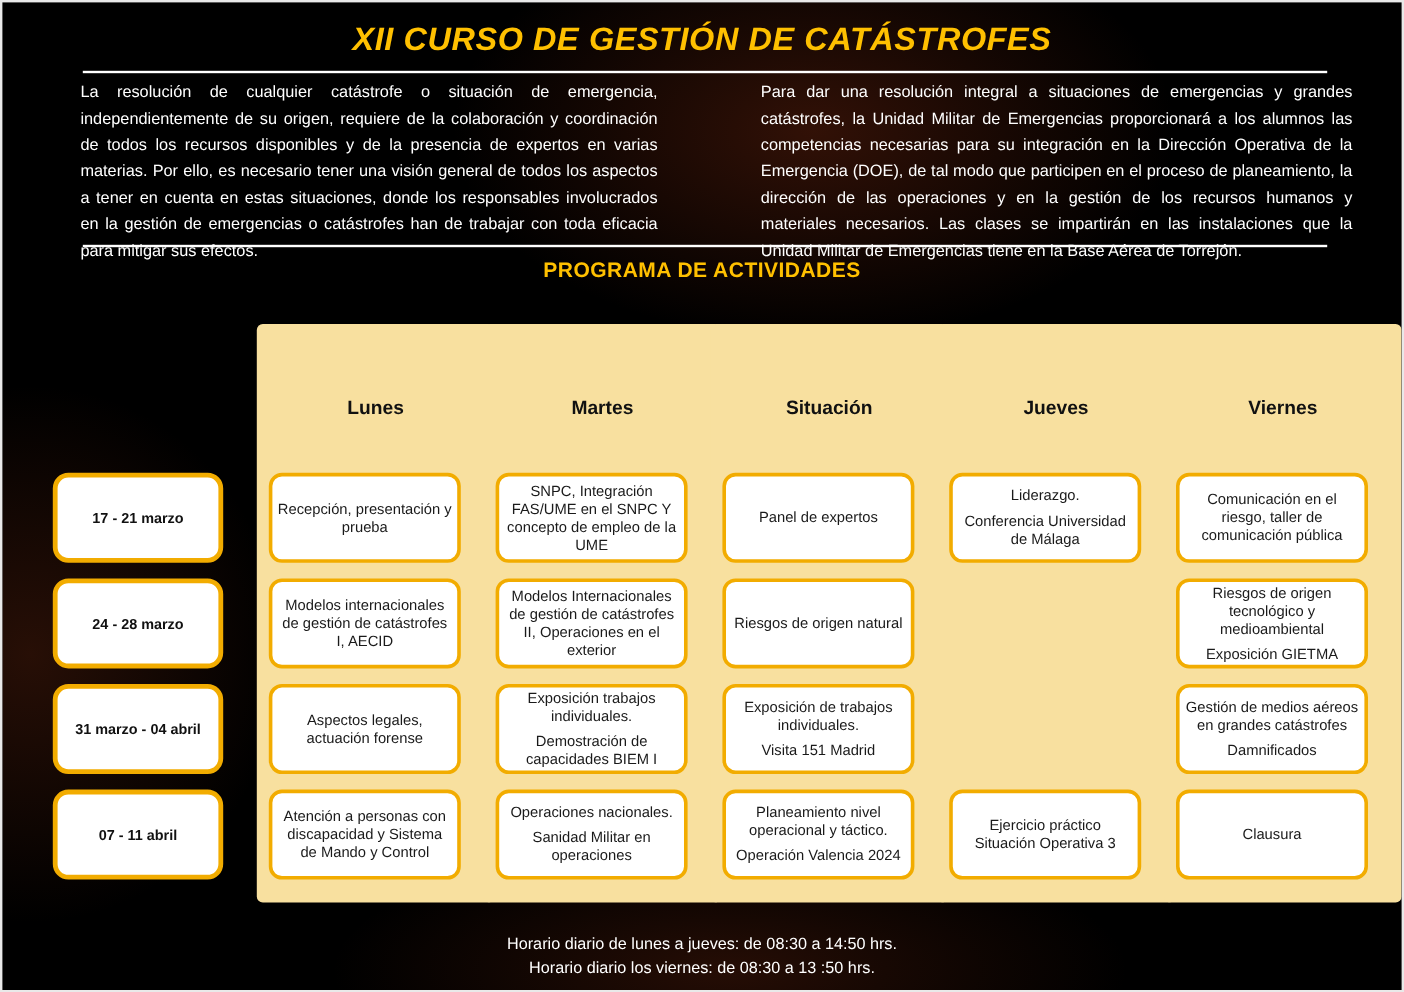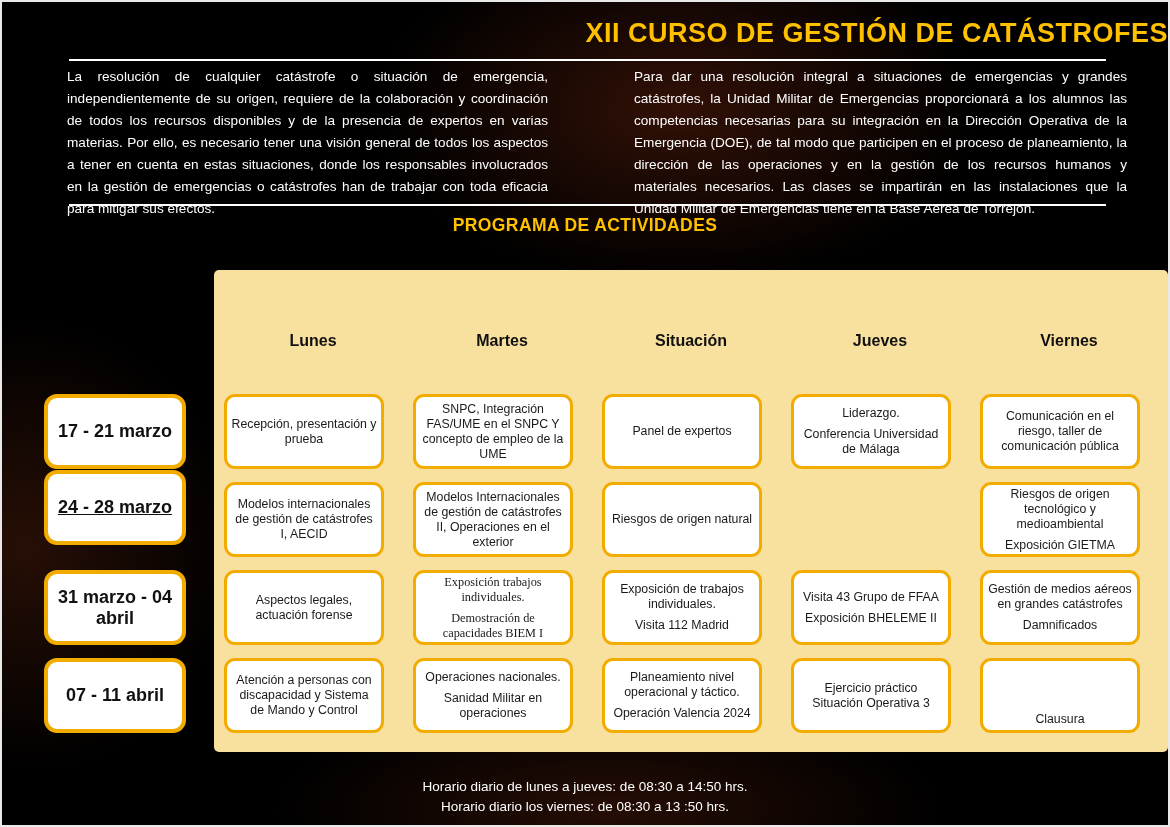--- a/index.html
+++ b/index.html
@@ -11,23 +11,24 @@
     overflow:hidden;
     font-family:"Liberation Sans","DejaVu Sans",sans-serif;
     background:
       radial-gradient(ellipse 430px 250px at 58% 13%, rgba(125,42,16,0.40), rgba(0,0,0,0) 70%),
       radial-gradient(ellipse 300px 320px at 2% 66%, rgba(120,45,18,0.33), rgba(0,0,0,0) 70%),
       radial-gradient(ellipse 460px 150px at 52% 98%, rgba(115,40,15,0.33), rgba(0,0,0,0) 72%),
       #000;
   }
   .page-title{
     position:absolute;top:16px;left:0;width:100%;
-    margin:0;text-align:right;
+    margin:0;text-align:center;
     font-size:27px;font-weight:bold;letter-spacing:0.5px;
     color:#FFC000;
+    font-style:italic;
   }
   .rule{
     position:absolute;left:67px;width:1037px;height:2px;background:#ffffff;
   }
   .rule-top{top:57px;}
   .rule-bottom{top:202px;}
   .intro-para{
     position:absolute;top:64px;margin:0;
     color:#ffffff;font-size:13.6px;line-height:1.62;
     text-align:justify;
@@ -40,21 +41,21 @@
     font-size:17.5px;font-weight:bold;letter-spacing:0.4px;
     color:#FFC000;
   }
   .date-box{
     position:absolute;left:42px;width:142px;height:75px;
     box-sizing:border-box;
     background:#ffffff;
     border:4px solid #F2AC00;
     border-radius:13px;
     display:flex;align-items:center;justify-content:center;
-    font-size:18px;font-weight:bold;color:#111;
+    font-size:12px;font-weight:bold;color:#111;
     text-align:center;
   }
   .day-column{
     position:absolute;top:268px;width:198px;height:482px;
     background:#F8E09F;
     border-radius:5px;
   }
   .day-header{
     position:absolute;top:62px;left:0;width:100%;
     text-align:center;font-size:16px;font-weight:bold;color:#111;
@@ -89,21 +90,21 @@
 
   <p class="intro-para intro-left">La resolución de cualquier catástrofe o situación de emergencia, independientemente de su origen, requiere de la colaboración y coordinación de todos los recursos disponibles y de la presencia de expertos en varias materias. Por ello, es necesario tener una visión general de todos los aspectos a tener en cuenta en estas situaciones, donde los responsables involucrados en la gestión de emergencias o catástrofes han de trabajar con toda eficacia para mitigar sus efectos.</p>
   <p class="intro-para intro-right">Para dar una resolución integral a situaciones de emergencias y grandes catástrofes, la Unidad Militar de Emergencias proporcionará a los alumnos las competencias necesarias para su integración en la Dirección Operativa de la Emergencia (DOE), de tal modo que participen en el proceso de planeamiento, la dirección de las operaciones y en la gestión de los recursos humanos y materiales necesarios. Las clases se impartirán en las instalaciones que la Unidad Militar de Emergencias tiene en la Base Aérea de Torrejón.</p>
 
   <div class="rule rule-bottom"></div>
 
   <h2 class="program-heading">PROGRAMA DE ACTIVIDADES</h2>
 
   <div id="dates-layer">
       <div class="date-box" style="top: 392px;">17 - 21 marzo</div>
-      <div class="date-box" style="top: 468px; text-decoration: underline;">24 - 28 marzo</div>
+      <div class="date-box" style="top: 480px;">24 - 28 marzo</div>
       <div class="date-box" style="top: 568px;">31 marzo - 04 abril</div>
       <div class="date-box" style="top: 656px;">07 - 11 abril</div>
     </div>
 
   <div id="days-layer">
       <div class="day-column" style="left: 212px;">
         <div class="day-header">Lunes</div>
         <div class="activity-cell" style="top: 124px;">
           <div class="cell-line">Recepción, presentación y prueba</div>
         </div>
@@ -118,74 +119,70 @@
         </div>
       </div>
       <div class="day-column" style="left: 401px;">
         <div class="day-header">Martes</div>
         <div class="activity-cell" style="top: 124px;">
           <div class="cell-line">SNPC, Integración FAS/UME en el SNPC Y concepto de empleo de la UME</div>
         </div>
         <div class="activity-cell" style="top: 212px;">
           <div class="cell-line">Modelos Internacionales de gestión de catástrofes II, Operaciones en el exterior</div>
         </div>
-        <div class="activity-cell" style="top: 300px; font-family: Liberation Serif, serif;">
+        <div class="activity-cell" style="top: 300px;">
           <div class="cell-line">Exposición trabajos individuales.</div>
           <div class="cell-line">Demostración de capacidades BIEM I</div>
         </div>
         <div class="activity-cell" style="top: 388px; text-align: center;">
           <div class="cell-line">Operaciones nacionales.</div>
           <div class="cell-line">Sanidad Militar en operaciones</div>
         </div>
       </div>
       <div class="day-column" style="left: 590px;">
         <div class="day-header">Situación</div>
         <div class="activity-cell" style="top: 124px;">
           <div class="cell-line">Panel de expertos</div>
         </div>
         <div class="activity-cell" style="top: 212px;">
           <div class="cell-line">Riesgos de origen natural</div>
         </div>
         <div class="activity-cell" style="top: 300px;">
           <div class="cell-line">Exposición de trabajos individuales.</div>
-          <div class="cell-line">Visita 112 Madrid</div>
+          <div class="cell-line">Visita 151 Madrid</div>
         </div>
         <div class="activity-cell" style="top: 388px;">
           <div class="cell-line">Planeamiento nivel operacional y táctico.</div>
           <div class="cell-line">Operación Valencia 2024</div>
         </div>
       </div>
       <div class="day-column" style="left: 779px;">
         <div class="day-header">Jueves</div>
         <div class="activity-cell" style="top: 124px;">
           <div class="cell-line">Liderazgo.</div>
           <div class="cell-line">Conferencia Universidad de Málaga</div>
-        </div>
-        <div class="activity-cell" style="top: 300px;">
-          <div class="cell-line">Visita 43 Grupo de FFAA</div>
-          <div class="cell-line">Exposición BHELEME II</div>
         </div>
         <div class="activity-cell" style="top: 388px;">
           <div class="cell-line">Ejercicio práctico Situación Operativa 3</div>
         </div>
       </div>
       <div class="day-column" style="left: 968px;">
         <div class="day-header">Viernes</div>
         <div class="activity-cell" style="top: 124px;">
           <div class="cell-line">Comunicación en el riesgo, taller de comunicación pública</div>
         </div>
         <div class="activity-cell" style="top: 212px;">
           <div class="cell-line">Riesgos de origen tecnológico y medioambiental</div>
           <div class="cell-line">Exposición GIETMA</div>
         </div>
         <div class="activity-cell" style="top: 300px;">
           <div class="cell-line">Gestión de medios aéreos en grandes catástrofes</div>
           <div class="cell-line">Damnificados</div>
         </div>
-        <div class="activity-cell" style="top: 388px; justify-content: flex-end;">
+        <div class="activity-cell" style="top: 388px;">
           <div class="cell-line">Clausura</div>
         </div>
       </div>
     </div>
 
   <div class="footer">
     <div>Horario diario de lunes a jueves: de 08:30 a 14:50 hrs.</div>
     <div>Horario diario los viernes: de 08:30 a 13 :50 hrs.</div>
   </div>
 

